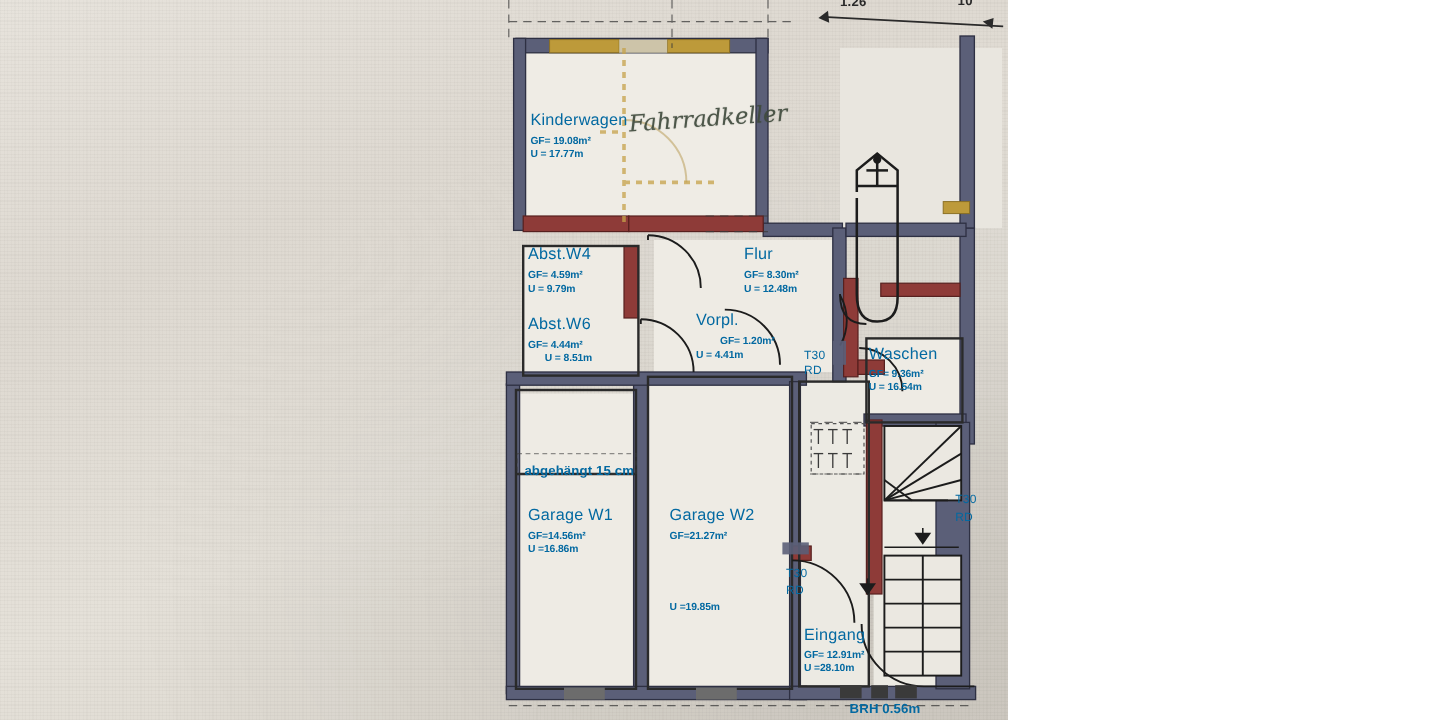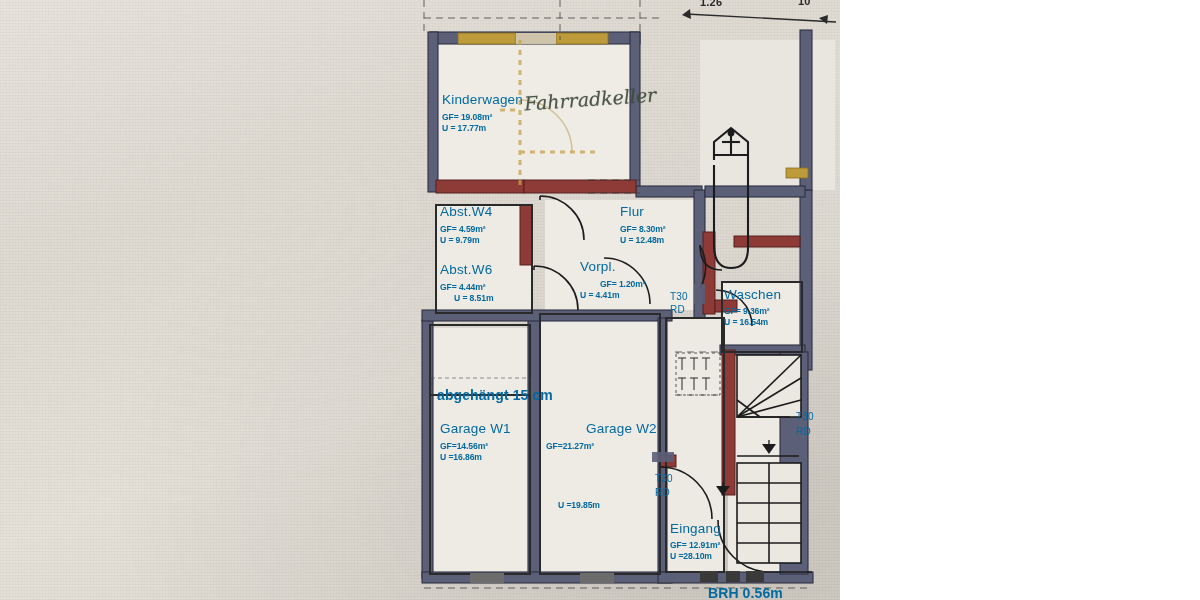--- a/index.html
+++ b/index.html
@@ -22,21 +22,21 @@
     mix-blend-mode:multiply;opacity:.8;
   }
   #right-white{position:absolute;left:840px;top:0;width:360px;height:600px;background:#fff;}
 
   svg#plan{position:absolute;left:0;top:0;width:840px;height:600px;}
 
   .lbl{position:absolute;color:#0369a1;white-space:nowrap;letter-spacing:.2px;}
   .room-name{font-size:13.5px;font-weight:400;}
   .room-dim{font-size:8.6px;line-height:10.6px;font-weight:700;letter-spacing:-.1px;}
   .door-tag{font-size:10px;line-height:13px;font-weight:400;}
-  .note{font-size:14px;font-weight:700;letter-spacing:.1px;}
+  .note{font-size:11px;font-weight:700;letter-spacing:.1px;}
   .dimtxt{font-size:11px;font-weight:700;color:#2a2a2a;}
   .hand{
     position:absolute;font-family:"DejaVu Serif",serif;font-style:italic;
     font-size:19px;color:#3f4a3c;transform:rotate(-4deg);
     text-shadow:0 0 1px rgba(60,70,58,.55);opacity:.92;white-space:nowrap;
   }
 </style>
 </head>
 <body>
 
@@ -264,22 +264,22 @@
   <div class="lbl room-dim" style="left:580px;top:290px;">U  =  4.41m</div>
 
   <div class="lbl room-name" style="left:724px;top:287px;">Waschen</div>
   <div class="lbl room-dim" style="left:724px;top:306px;">GF=  9.36m²</div>
   <div class="lbl room-dim" style="left:724px;top:317px;">U  = 16.54m</div>
 
   <div class="lbl room-name" style="left:440px;top:421px;">Garage  W1</div>
   <div class="lbl room-dim" style="left:440px;top:441px;">GF=14.56m²</div>
   <div class="lbl room-dim" style="left:440px;top:452px;">U  =16.86m</div>
 
-  <div class="lbl room-name" style="left:558px;top:421px;margin-left:28px;">Garage  W2</div>
-  <div class="lbl room-dim" style="left:546px;top:441px;">GF=21.27m²</div>
+  <div class="lbl room-name" style="left:558px;top:421px;">Garage  W2</div>
+  <div class="lbl room-dim" style="left:558px;top:441px;">GF=21.27m²</div>
   <div class="lbl room-dim" style="left:558px;top:452px;margin-top:48px;">U  =19.85m</div>
 
   <div class="lbl room-name" style="left:670px;top:521px;">Eingang</div>
   <div class="lbl room-dim" style="left:670px;top:540px;">GF= 12.91m²</div>
   <div class="lbl room-dim" style="left:670px;top:551px;">U  =28.10m</div>
 
   <div class="lbl door-tag" style="left:670px;top:290px;">T30</div>
   <div class="lbl door-tag" style="left:670px;top:303px;">RD</div>
 
   <div class="lbl door-tag" style="left:655px;top:472px;">T30</div>

